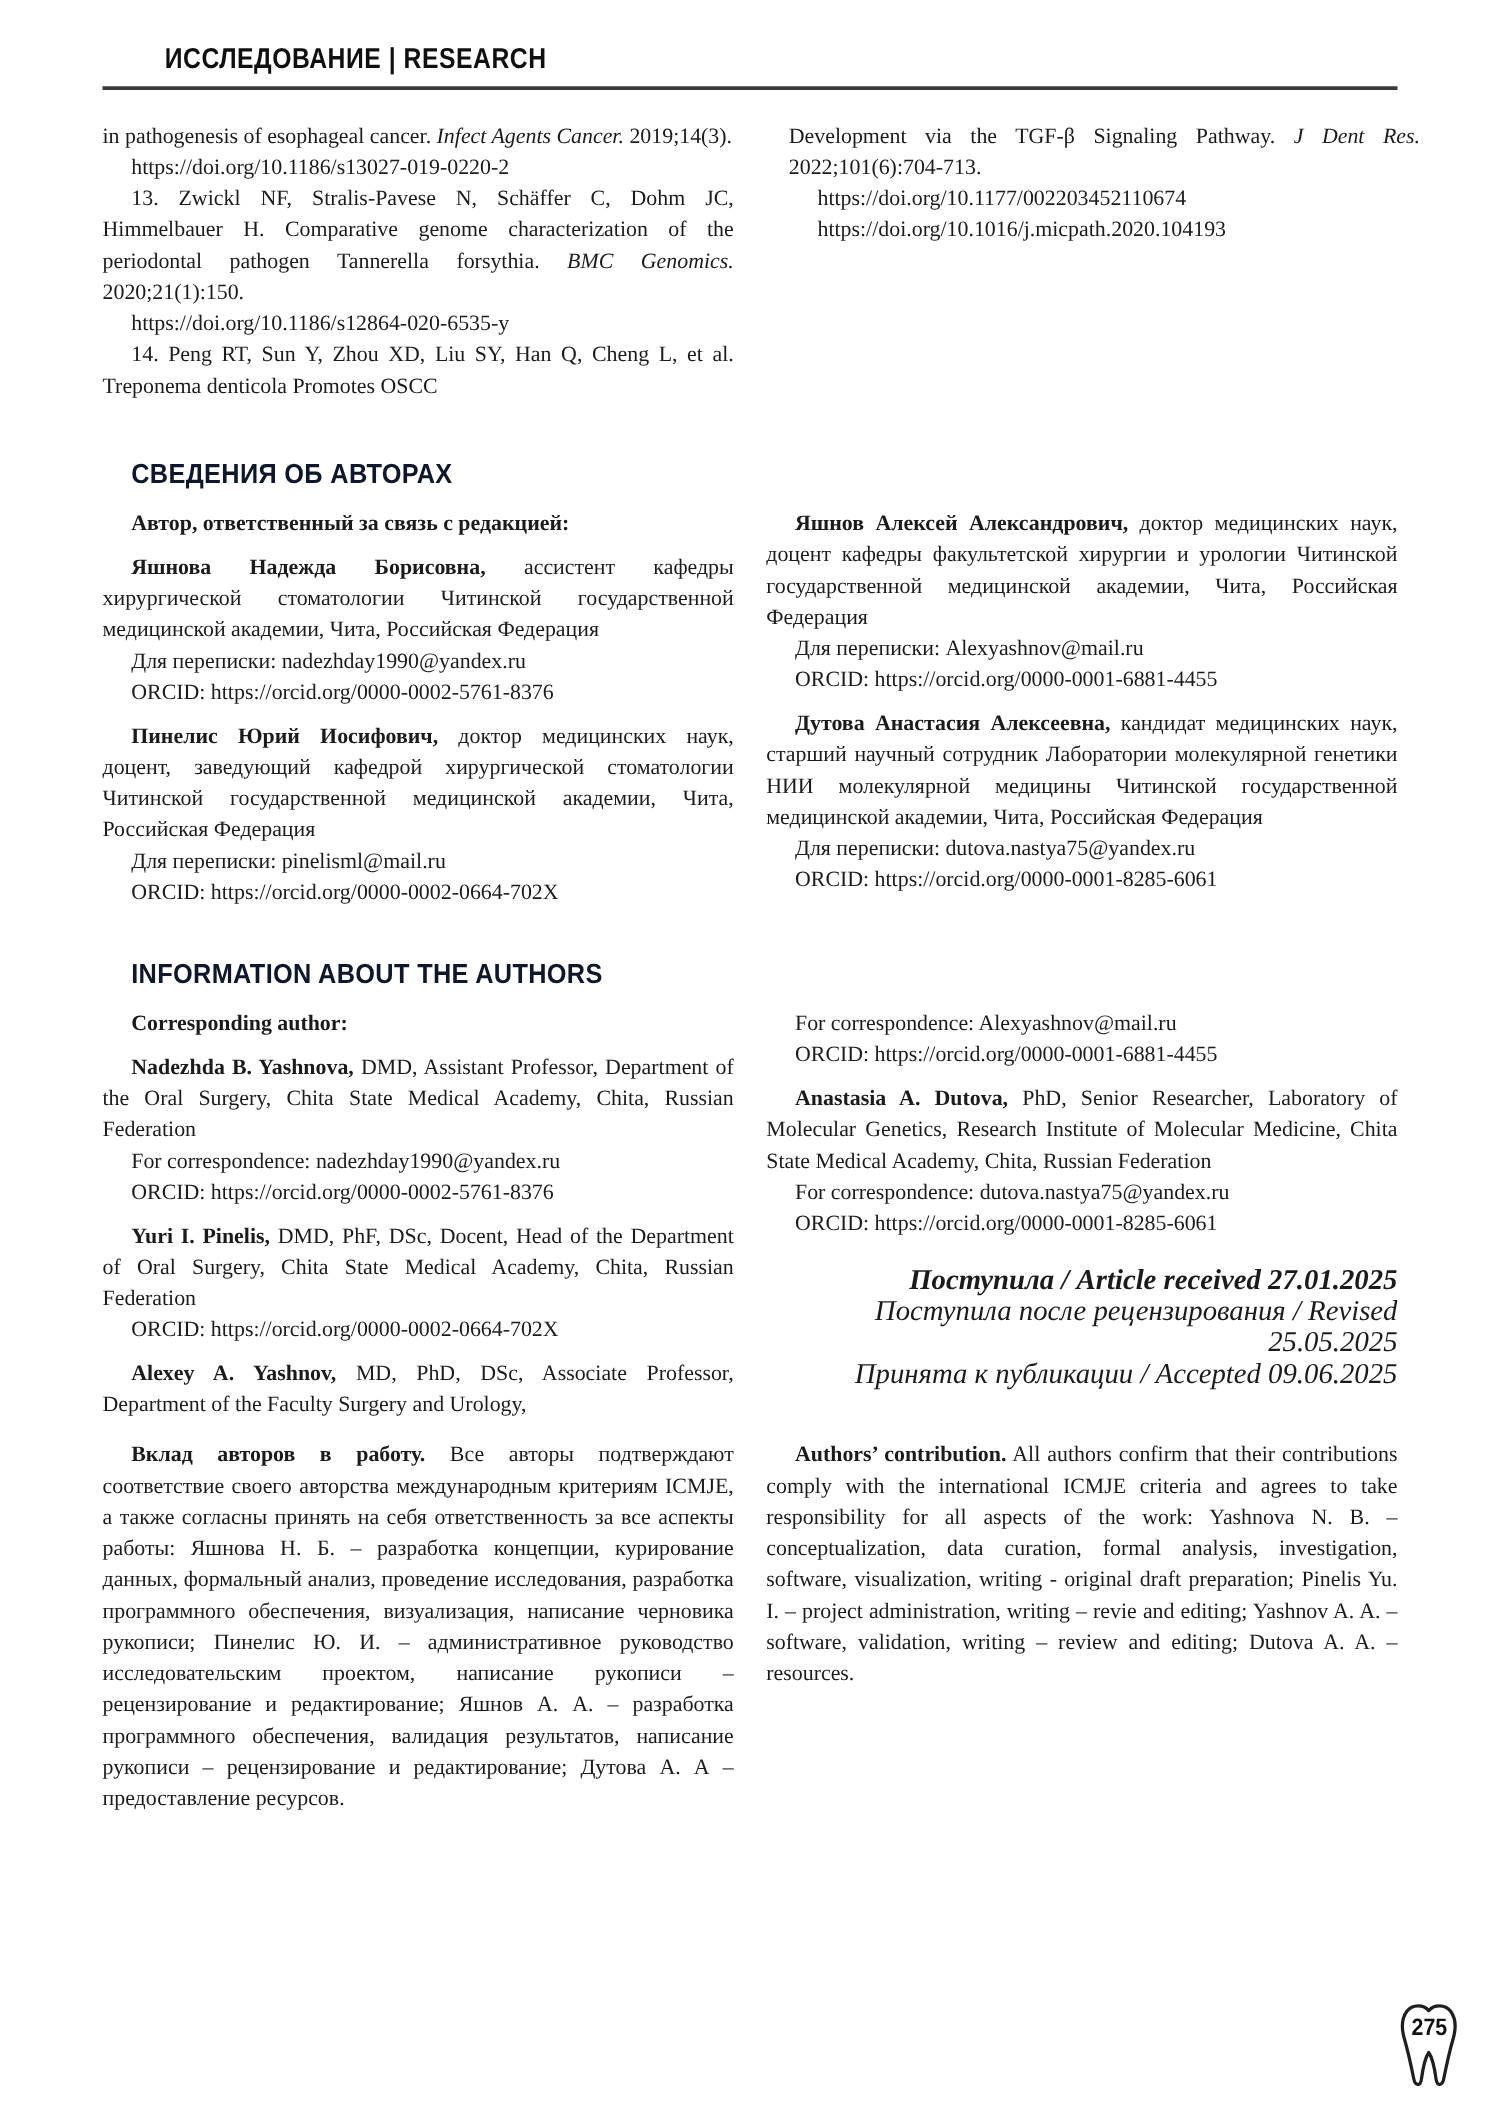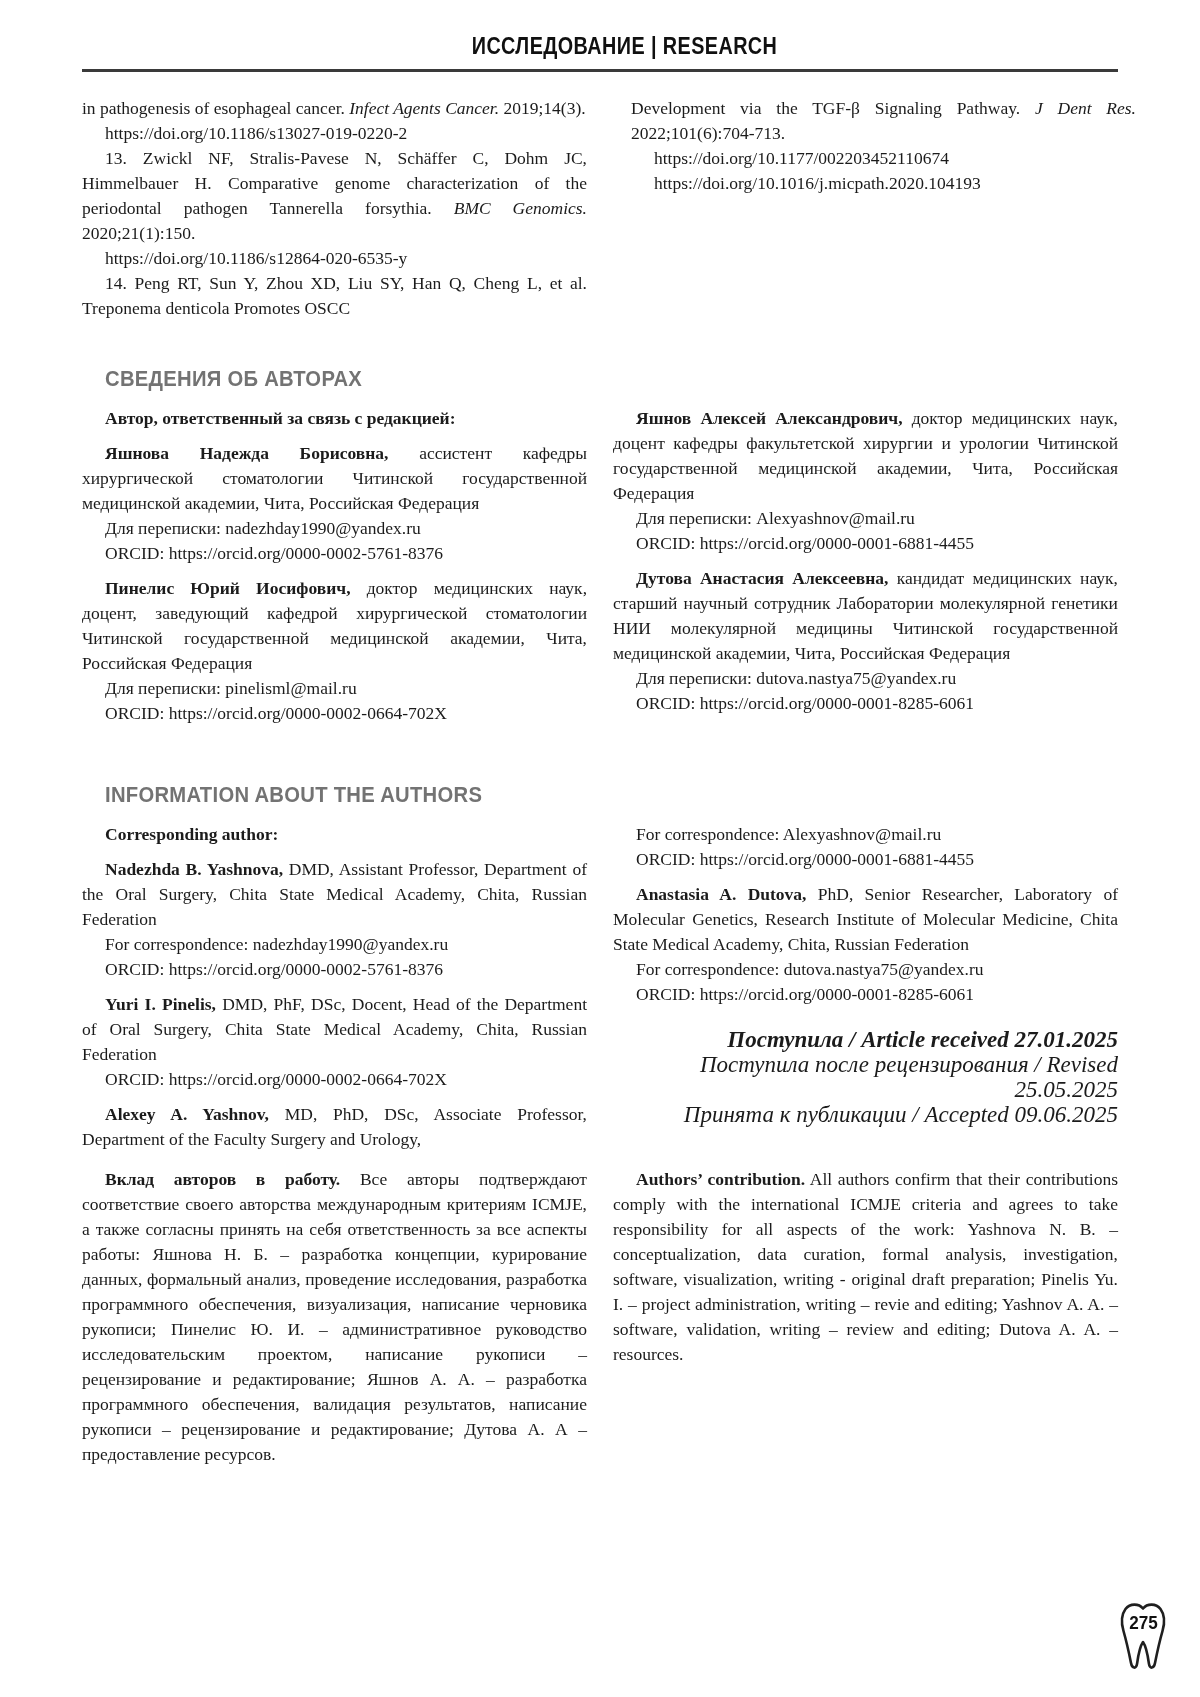--- a/index.html
+++ b/index.html
@@ -1,39 +1,39 @@
 <!DOCTYPE html>
 <html><head>
 <meta charset="utf-8">
 <style>
   html,body{margin:0;padding:0;background:#ffffff;}
   .page{width:1200px;height:1697px;background:#ffffff;color:#1b1b1b;position:relative;overflow:hidden;
         font-family:"Liberation Serif",serif;margin:0 auto;}
   .margins{margin-left:82px;margin-right:82px;}
 
   
-  .page-header{padding-top:33px;padding-bottom:9px;border-bottom:3px solid #3a3a3a;text-align:center;}
+  .page-header{padding-top:33px;padding-bottom:9px;border-bottom:3px solid #3a3a3a;text-align:left;}
   .header-title{display:inline-block;transform:scaleX(.86);transform-origin:100% 50%;
         font-family:"Liberation Sans",sans-serif;font-weight:700;font-size:23px;letter-spacing:.5px;
         color:#101010;white-space:nowrap;}
 
   
   .two-col{display:flex;gap:26px;align-items:flex-start;}
   .col{width:505px;flex:0 0 505px;}
 
   
   .p{font-size:17.5px;line-height:25px;text-align:justify;text-indent:23px;margin:0;}
   .ni{text-indent:0;}
   .entry{margin-top:10px;}
   .refs{margin-top:24px;gap:44px;}
 
   .section{margin-top:45px;}
-  .section-en{margin-top:56px;}
+  .section-en{margin-top:40px;}
   .sec-heading{margin:0 0 14px 0;padding-left:23px;font-family:"Liberation Sans",sans-serif;
-        font-weight:700;font-size:22px;line-height:26px;color:#737373;}
+        font-weight:700;font-size:22px;line-height:26px;color:#0f172a;}
   .cond{display:inline-block;transform:scaleX(.92);transform-origin:0 50%;white-space:nowrap;letter-spacing:.3px;}
   .col-offset{padding-top:40px;}
 
   .dates{margin-top:20px;}
   .date-line{font-size:23px;line-height:25px;text-align:right;font-style:italic;margin:0;text-indent:0;}
   .date-bold{font-weight:700;}
 
   .contribution{margin-top:15px;}
 
   

